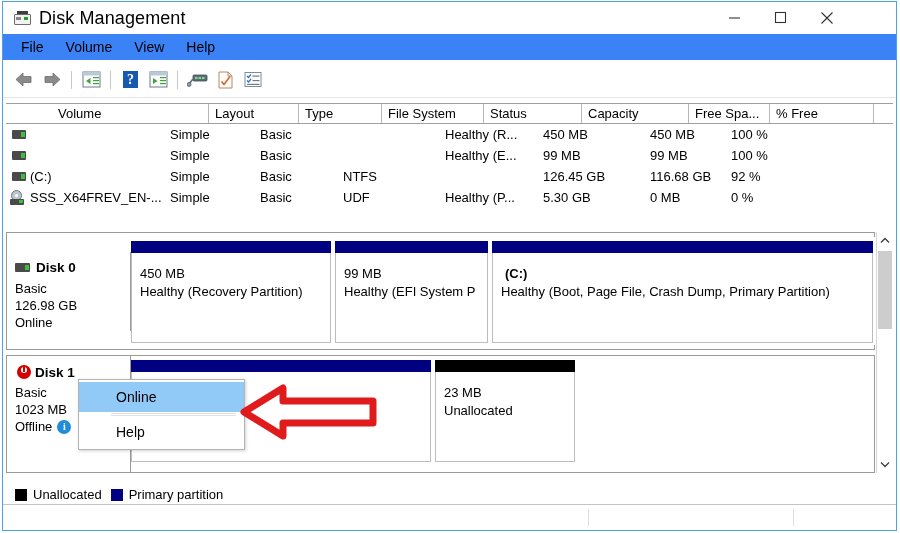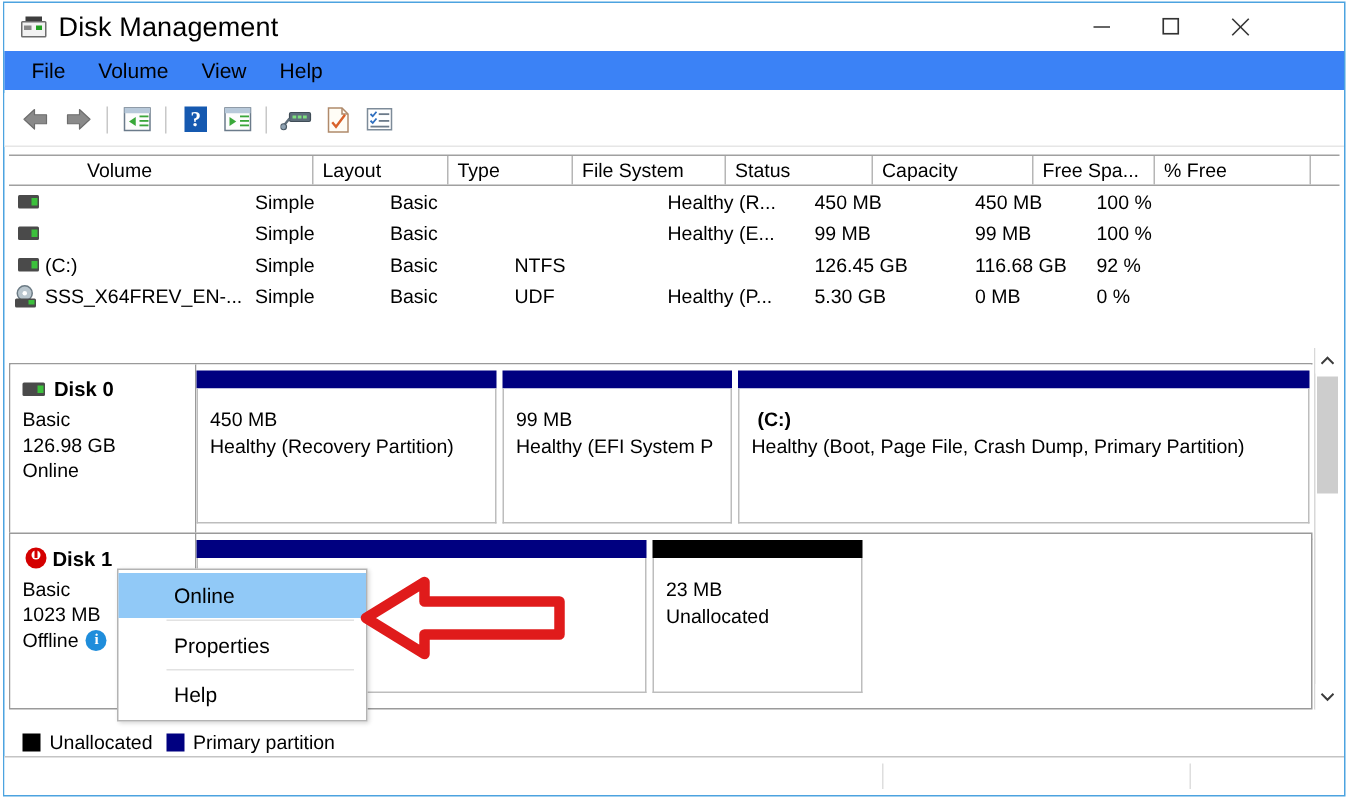--- a/index.html
+++ b/index.html
@@ -213,21 +213,21 @@
     box-sizing: border-box;
   }
   .disk-block {
     position: absolute; left: 0;
     width: 869px;
     border: 1px solid #9a9a9a;
     background: #ffffff;
     box-sizing: border-box;
     display: flex;
   }
-  #disk0-block { top: 12px; height: 118px; }
+  #disk0-block { top: 2px; height: 118px; align-items: center; }
   #disk1-block { top: 125px; height: 118px; }
 
   .disk-info {
     width: 124px;
     flex: none;
     border-right: 1px solid #9a9a9a;
     box-sizing: border-box;
     padding: 8px 0 0 8px;
     position: relative;
     background: #ffffff;
@@ -700,21 +700,20 @@
   </div>
 
   <div id="statusbar">
     <div class="sb-div" style="left:585px"></div>
     <div class="sb-div" style="left:790px"></div>
   </div>
 
   <div id="ctxmenu">
       <div class="ctx-item sel">Online</div>
       <div class="ctx-sep"></div>
-      <div class="ctx-item">Properties</div>
       <div class="ctx-sep"></div>
       <div class="ctx-item">Help</div>
     </div>
 
   <svg id="red-arrow" viewBox="0 0 140 56">
     <path d="M5 28 L44 4 L44 17 L134 17 L134 39 L44 39 L44 52 Z" fill="#ffffff" stroke="#e01b1b" stroke-width="7" stroke-linejoin="round"></path>
   </svg>
 
 </div>
 

